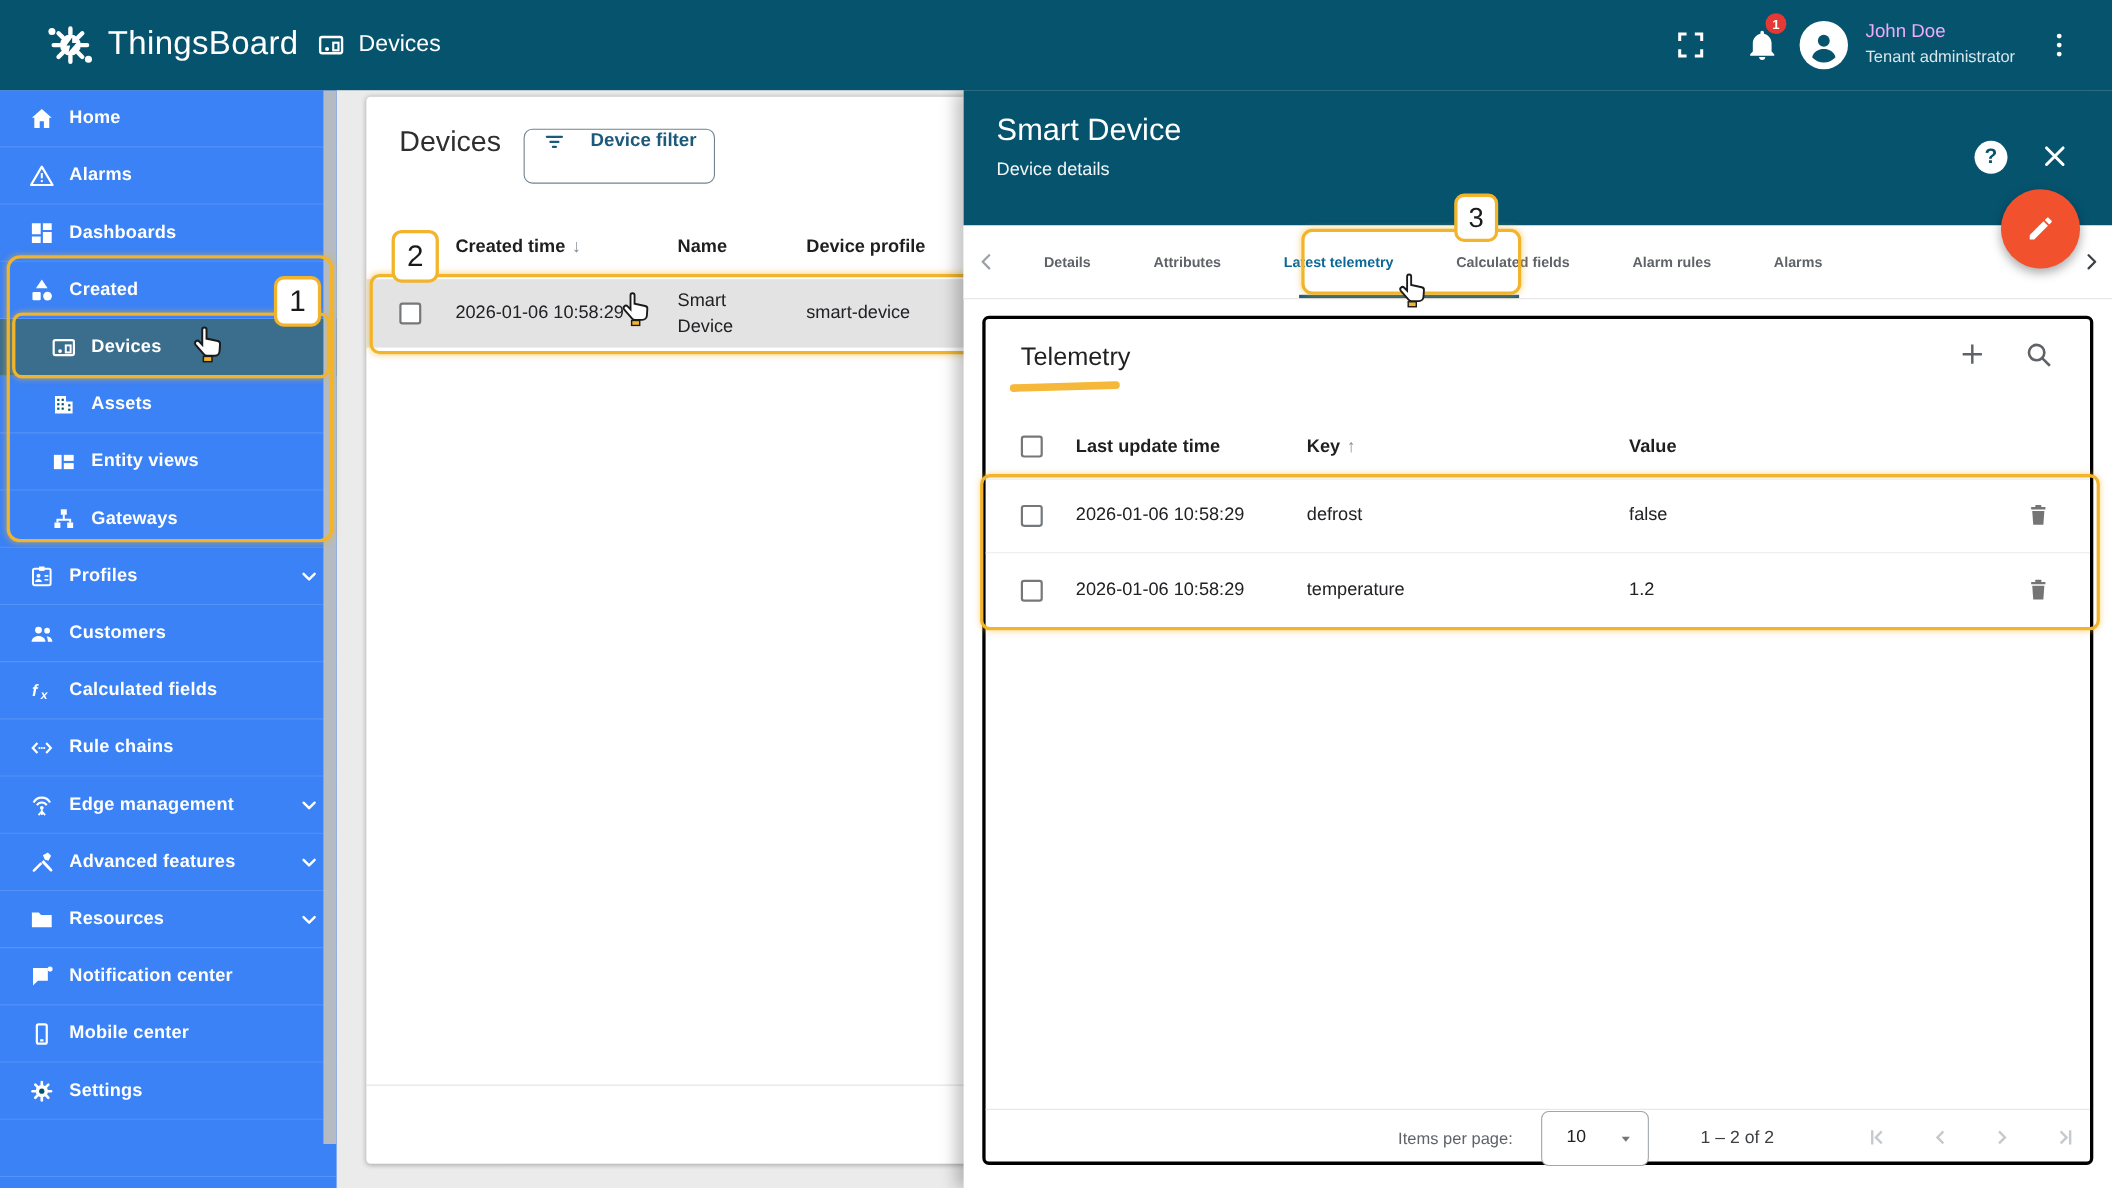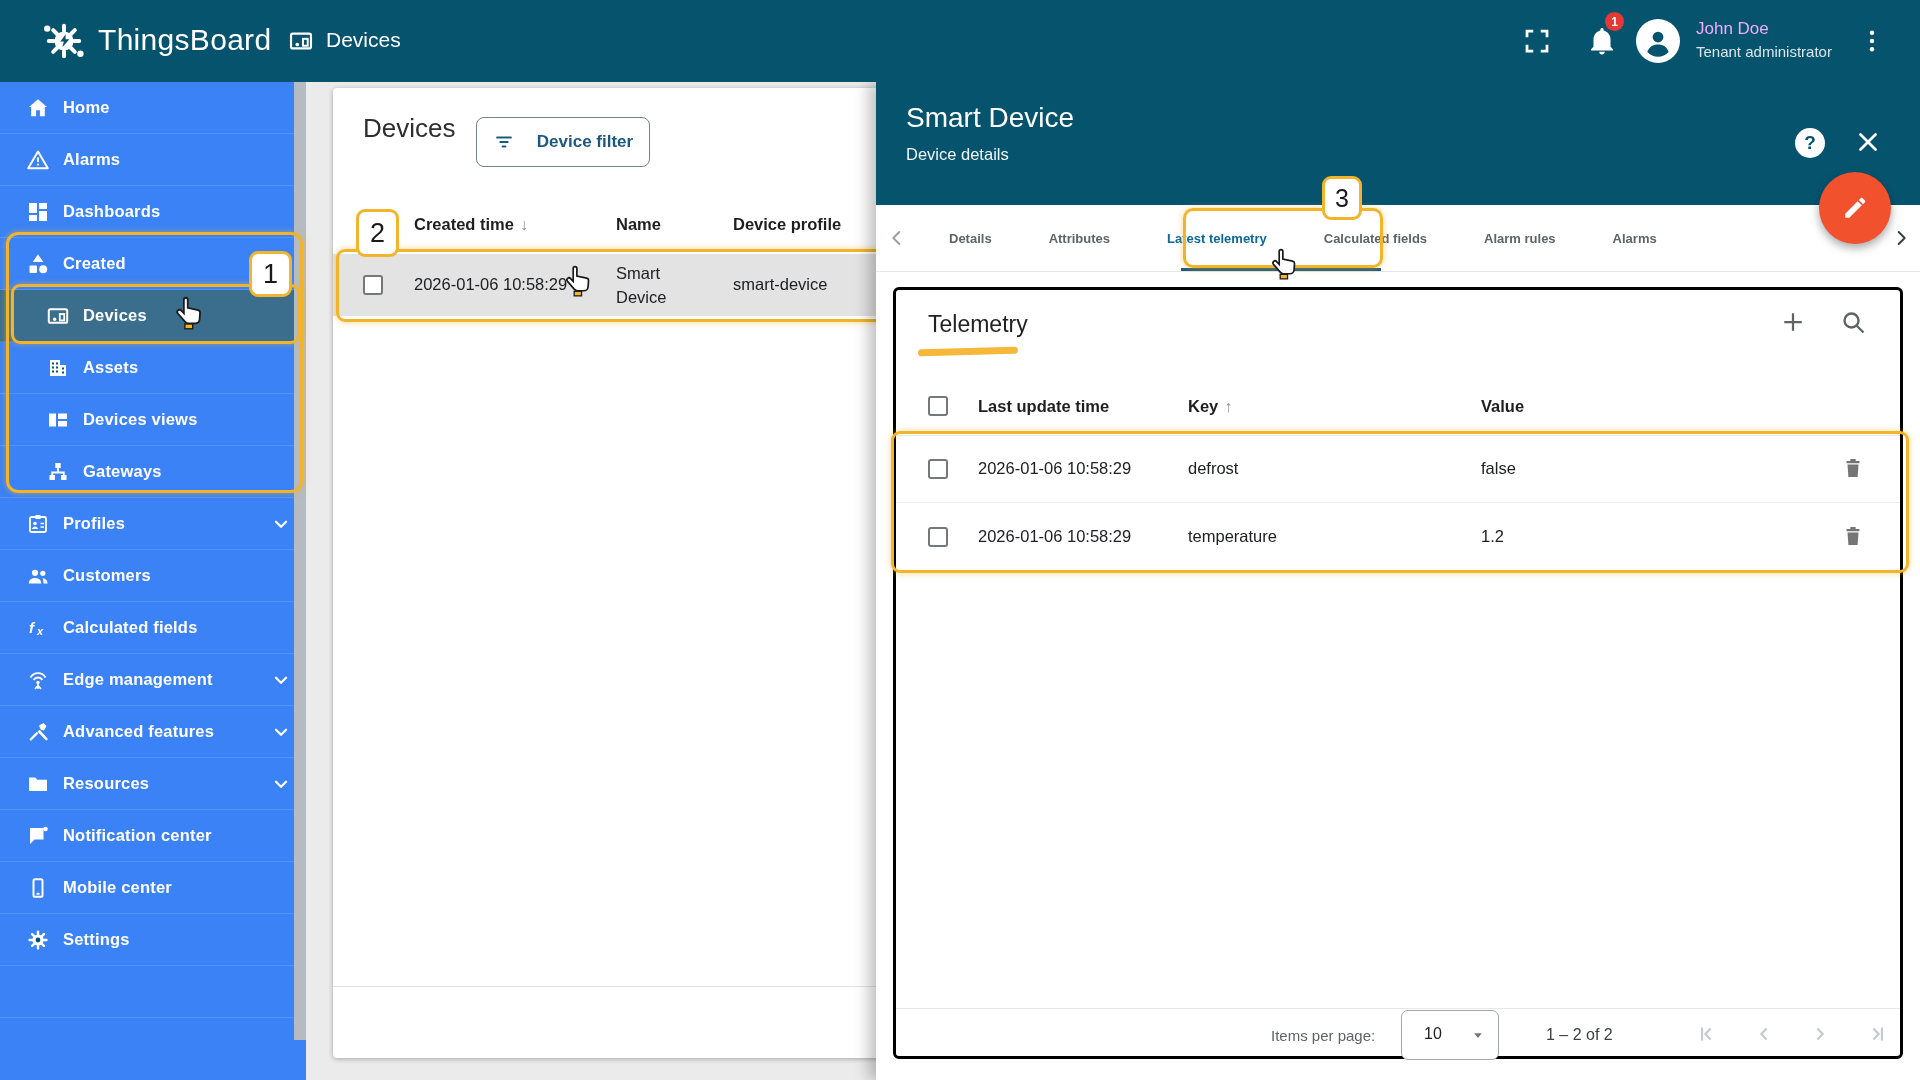--- a/index.html
+++ b/index.html
@@ -49,21 +49,21 @@
   #cursor-1{left:172px;top:294px;width:36px;height:36px;z-index:8}
   #ann-row{left:336px;top:249px;width:600px;height:67px;border-radius:9px;z-index:4}
   #ann-badge2{left:356px;top:209px;width:37px;height:42px;z-index:4}
   #cursor-2{left:562px;top:263px;width:34px;height:34px;z-index:5}
 
   
   #devices-card{position:absolute;left:333px;top:88px;width:560px;height:970px;background:#fff;
                 border-radius:4px;box-shadow:0 1px 5px rgba(0,0,0,.3);z-index:2}
   #devices-title{position:absolute;left:30px;top:25px;font-size:26px;font-weight:500;color:#2e2e2e}
   #device-filter-btn{position:absolute;left:143px;top:29px;width:172px;height:48px;border:1px solid #72838f;
-                     border-radius:8px;display:flex;align-items:center;justify-content:center;gap:22px;
+                     border-radius:8px;display:flex;justify-content:center;gap:22px;
                      color:#1c5a7d;background:#fff;cursor:pointer}
   #device-filter-btn .ico{width:22px;height:22px}
   #device-filter-btn .btn-label{font-size:17px;font-weight:700}
   .cb{width:20px;height:20px;border:2px solid #75787b;border-radius:3px;background:#fff;box-sizing:border-box}
   .dt-header{position:absolute;left:0;top:108px;width:100%;height:58px;border-bottom:1px solid #e6e6e6}
   .dt-header .cb{position:absolute;left:30px;top:19px;cursor:pointer}
   .thead{font-weight:700;font-size:16.5px;color:#1f1f1f;white-space:nowrap}
   .col-created{position:absolute;left:81px;top:19px}
   .col-name{position:absolute;left:283px;top:19px}
   .col-profile{position:absolute;left:400px;top:19px}
@@ -259,21 +259,21 @@
         <span class="slabel">Assets</span>
       </div>
       <div class="side-item sub">
         <span class="sicon ico">
           <svg viewBox="0 0 24 24" fill="currentColor">
             <rect x="3" y="5.5" width="7" height="13"></rect>
             <rect x="12" y="5.5" width="9" height="5.5"></rect>
             <rect x="12" y="13" width="9" height="5.5"></rect>
           </svg>
         </span>
-        <span class="slabel">Devices views</span>
+        <span class="slabel">Entity views</span>
       </div>
       <div class="side-item sub">
         <span class="sicon ico">
           <svg viewBox="0 0 24 24" fill="none" stroke="currentColor" stroke-width="1.8">
             <rect x="9.3" y="3" width="5.4" height="5" fill="currentColor" stroke="none"></rect>
             <path d="M12 8v3.5M6.2 15v-2.5h11.6V15"></path>
             <rect x="3.5" y="15" width="5.4" height="5" fill="currentColor" stroke="none"></rect>
             <rect x="15.1" y="15" width="5.4" height="5" fill="currentColor" stroke="none"></rect>
           </svg>
         </span>
@@ -308,20 +308,33 @@
         <span class="slabel">Customers</span>
       </div>
       <div class="side-item">
         <span class="sicon ico">
           <svg viewBox="0 0 24 24">
             <text x="3" y="17" font-size="15" font-style="italic" font-weight="bold" fill="currentColor">f</text>
             <text x="11" y="19" font-size="11" font-style="italic" font-weight="bold" fill="currentColor">x</text>
           </svg>
         </span>
         <span class="slabel">Calculated fields</span>
+      </div>
+      <div class="side-item">
+        <span class="sicon ico">
+          <svg viewBox="0 0 24 24" fill="none" stroke="currentColor" stroke-width="2">
+            <path d="M8 7.5 3.8 12 8 16.5M16 7.5 20.2 12 16 16.5"></path>
+            <g fill="currentColor" stroke="none">
+              <circle cx="9.8" cy="12" r="1"></circle>
+              <circle cx="12" cy="12" r="1"></circle>
+              <circle cx="14.2" cy="12" r="1"></circle>
+            </g>
+          </svg>
+        </span>
+        <span class="slabel">Rule chains</span>
       </div>
       <div class="side-item">
         <span class="sicon ico">
           <svg viewBox="0 0 24 24" fill="none" stroke="currentColor" stroke-width="1.9">
             <path d="M4.5 9.5a8.6 8.6 0 0 1 15 0"></path>
             <path d="M7.6 12a5.2 5.2 0 0 1 8.8 0"></path>
             <circle cx="12" cy="14.4" r="1.7" fill="currentColor" stroke="none"></circle>
             <path d="M12 16v5M12 17.5l-3 3.5M12 17.5l3 3.5" stroke-width="1.6"></path>
           </svg>
         </span>

